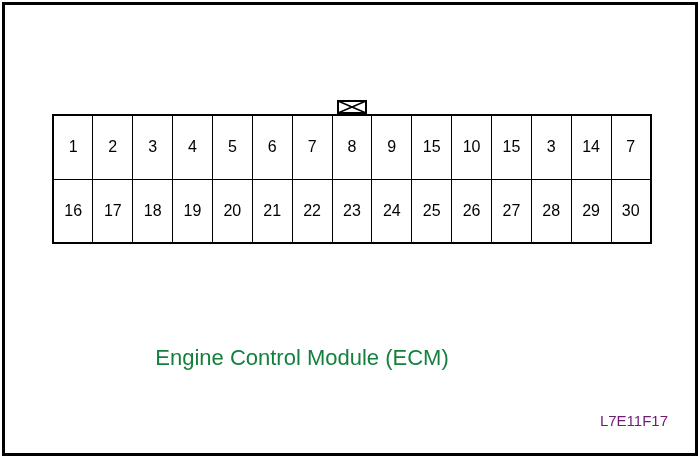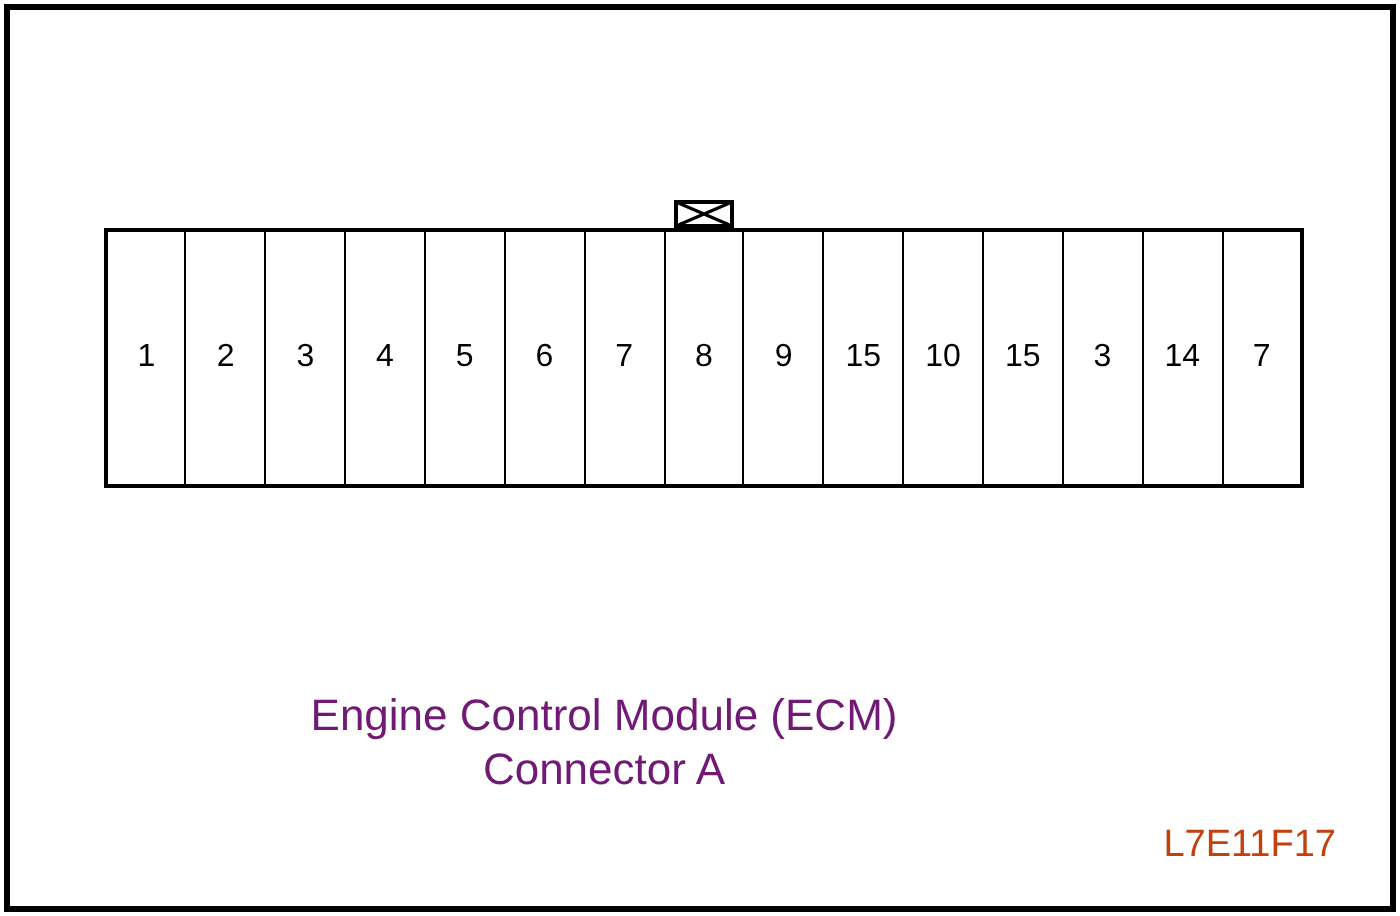--- a/index.html
+++ b/index.html
@@ -41,27 +41,27 @@
     width: 30px; height: 14px;
     line-height: 0;
   }
   .title-block {
     position: absolute;
     left: 0; top: 344px;
     width: 604px;
     text-align: center;
     font-size: 22px;
     line-height: 27px;
-    color: #701a75;
+    color: #15803d;
   }
   .figure-code {
     position: absolute;
     right: 32px; top: 412px;
-    font-size: 19px;
-    color: #c2410c;
+    font-size: 15px;
+    color: #701a75;
   }
 </style>
 </head>
 <body>
 
 <div class="canvas">
   <div class="frame"></div>
 
   <span class="key-symbol">
     <svg width="30" height="14" viewBox="0 0 30 14">
@@ -83,22 +83,38 @@
           <td>7</td>
           <td>8</td>
           <td>9</td>
           <td>15</td>
           <td>10</td>
           <td>15</td>
           <td>3</td>
           <td>14</td>
           <td>7</td>
         </tr>
+        <tr>
+          <td>16</td>
+          <td>17</td>
+          <td>18</td>
+          <td>19</td>
+          <td>20</td>
+          <td>21</td>
+          <td>22</td>
+          <td>23</td>
+          <td>24</td>
+          <td>25</td>
+          <td>26</td>
+          <td>27</td>
+          <td>28</td>
+          <td>29</td>
+          <td>30</td>
+        </tr>
       </tbody>
   </table>
 
   <div class="title-block">
     <div>Engine Control Module (ECM)</div>
-    <div>Connector A</div>
   </div>
 
   <div class="figure-code">L7E11F17</div>
 </div>
 
 </body></html>

